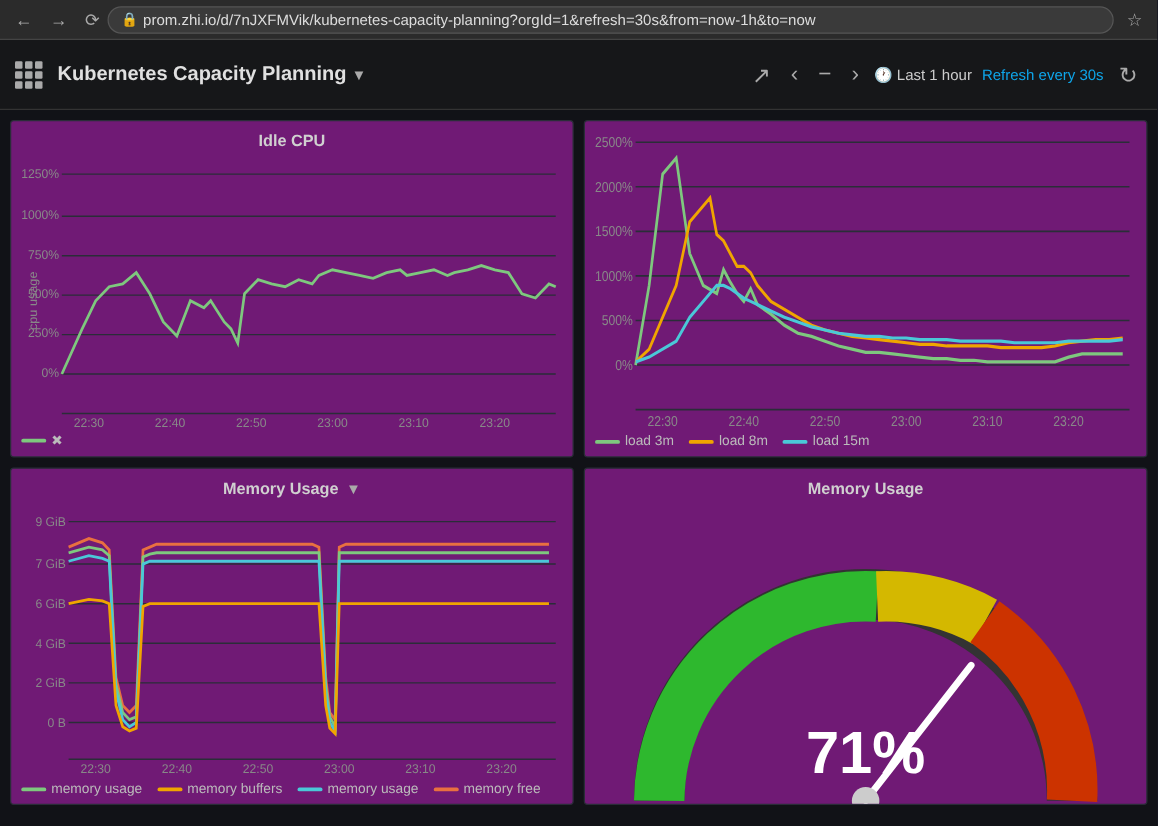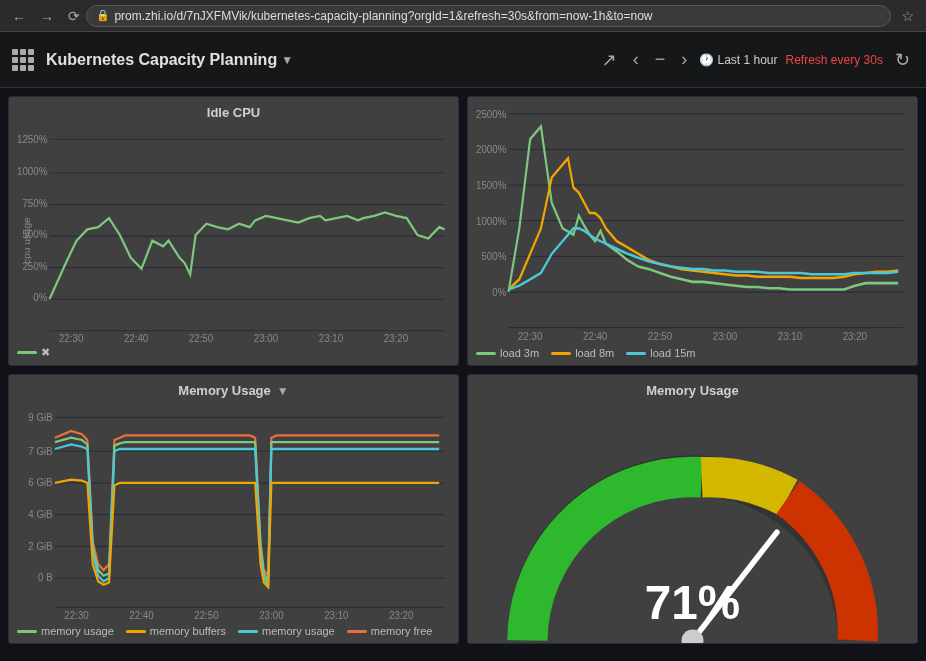--- a/index.html
+++ b/index.html
@@ -80,38 +80,38 @@
       color: #aaa;
       font-size: 18px;
       cursor: pointer;
       padding: 4px;
     }
     .time-range {
       color: #ccc;
       font-size: 12px;
     }
     .refresh-label {
-      color: #ef4444;
+      color: #0ea5e9;
       font-size: 12px;
     }
 
     
     .dashboard {
       background: #111217;
       padding: 8px;
       display: grid;
       grid-template-columns: 1fr 1fr;
       grid-template-rows: 270px 270px;
       gap: 8px;
       height: calc(661px - 32px - 48px);
     }
 
     
     .panel {
-      background: #404040;
+      background: #701a75;
       border: 1px solid #2a2d38;
       border-radius: 3px;
       display: flex;
       flex-direction: column;
       overflow: hidden;
     }
     .panel-title {
       text-align: center;
       color: #d0d0d0;
       font-size: 13px;

